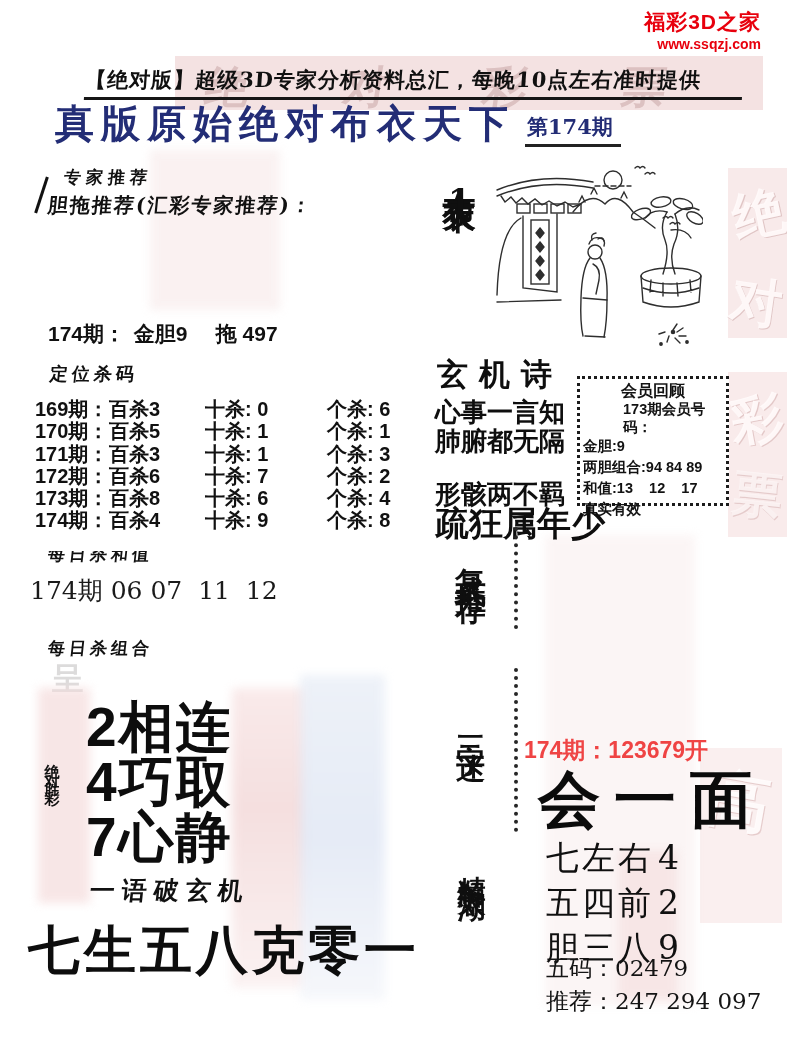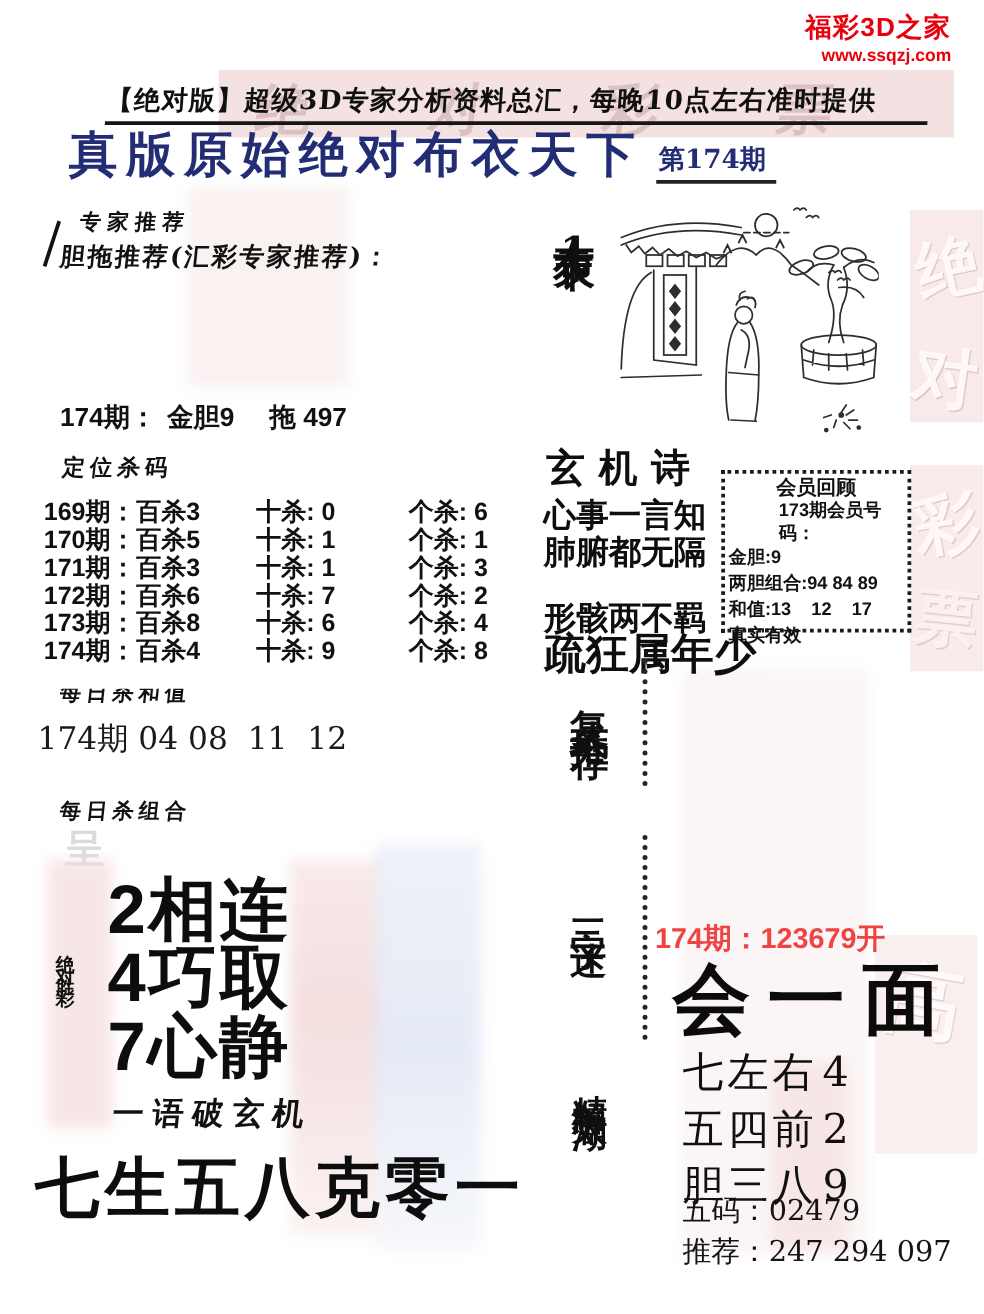--- a/index.html
+++ b/index.html
@@ -99,21 +99,21 @@
       <span class="c1">173期：</span><span class="c2">百杀8</span><span class="c3">十杀: 6</span><span class="c4">个杀: 4</span>
     </div>
     <div class="krow" style="height:22.3px;">
       <span class="c1">174期：</span><span class="c2">百杀4</span><span class="c3">十杀: 9</span><span class="c4">个杀: 8</span>
     </div>
   </div>
 
   <div class="abs" style="left:48px;top:551px;height:15px;overflow:hidden;z-index:2;">
     <div class="h-cal" style="font-size:17px;letter-spacing:4px;margin-top:-8px;transform:skewX(-6deg);">每日杀和值</div>
   </div>
-  <div class="abs serif pre" style="left:30px;top:574px;font-size:25px;color:#1a1a1a;z-index:2;">174期 04 08  11  12</div>
+  <div class="abs serif pre" style="left:30px;top:574px;font-size:25px;color:#1a1a1a;z-index:2;">174期 06 07  11  12</div>
 
   <div class="abs h-cal" style="left:48px;top:637px;font-size:17px;letter-spacing:4px;z-index:2;transform:skewX(-6deg);">每日杀组合</div>
 
   <div class="abs vert h-cal" style="left:42px;top:752px;font-size:15px;letter-spacing:9px;height:110px;z-index:2;">绝对胜彩</div>
 
   <div class="abs" style="left:86px;top:700px;z-index:2;">
     <div class="big3">2相连</div>
     <div class="big3">4巧取</div>
     <div class="big3">7心静</div>
   </div>

